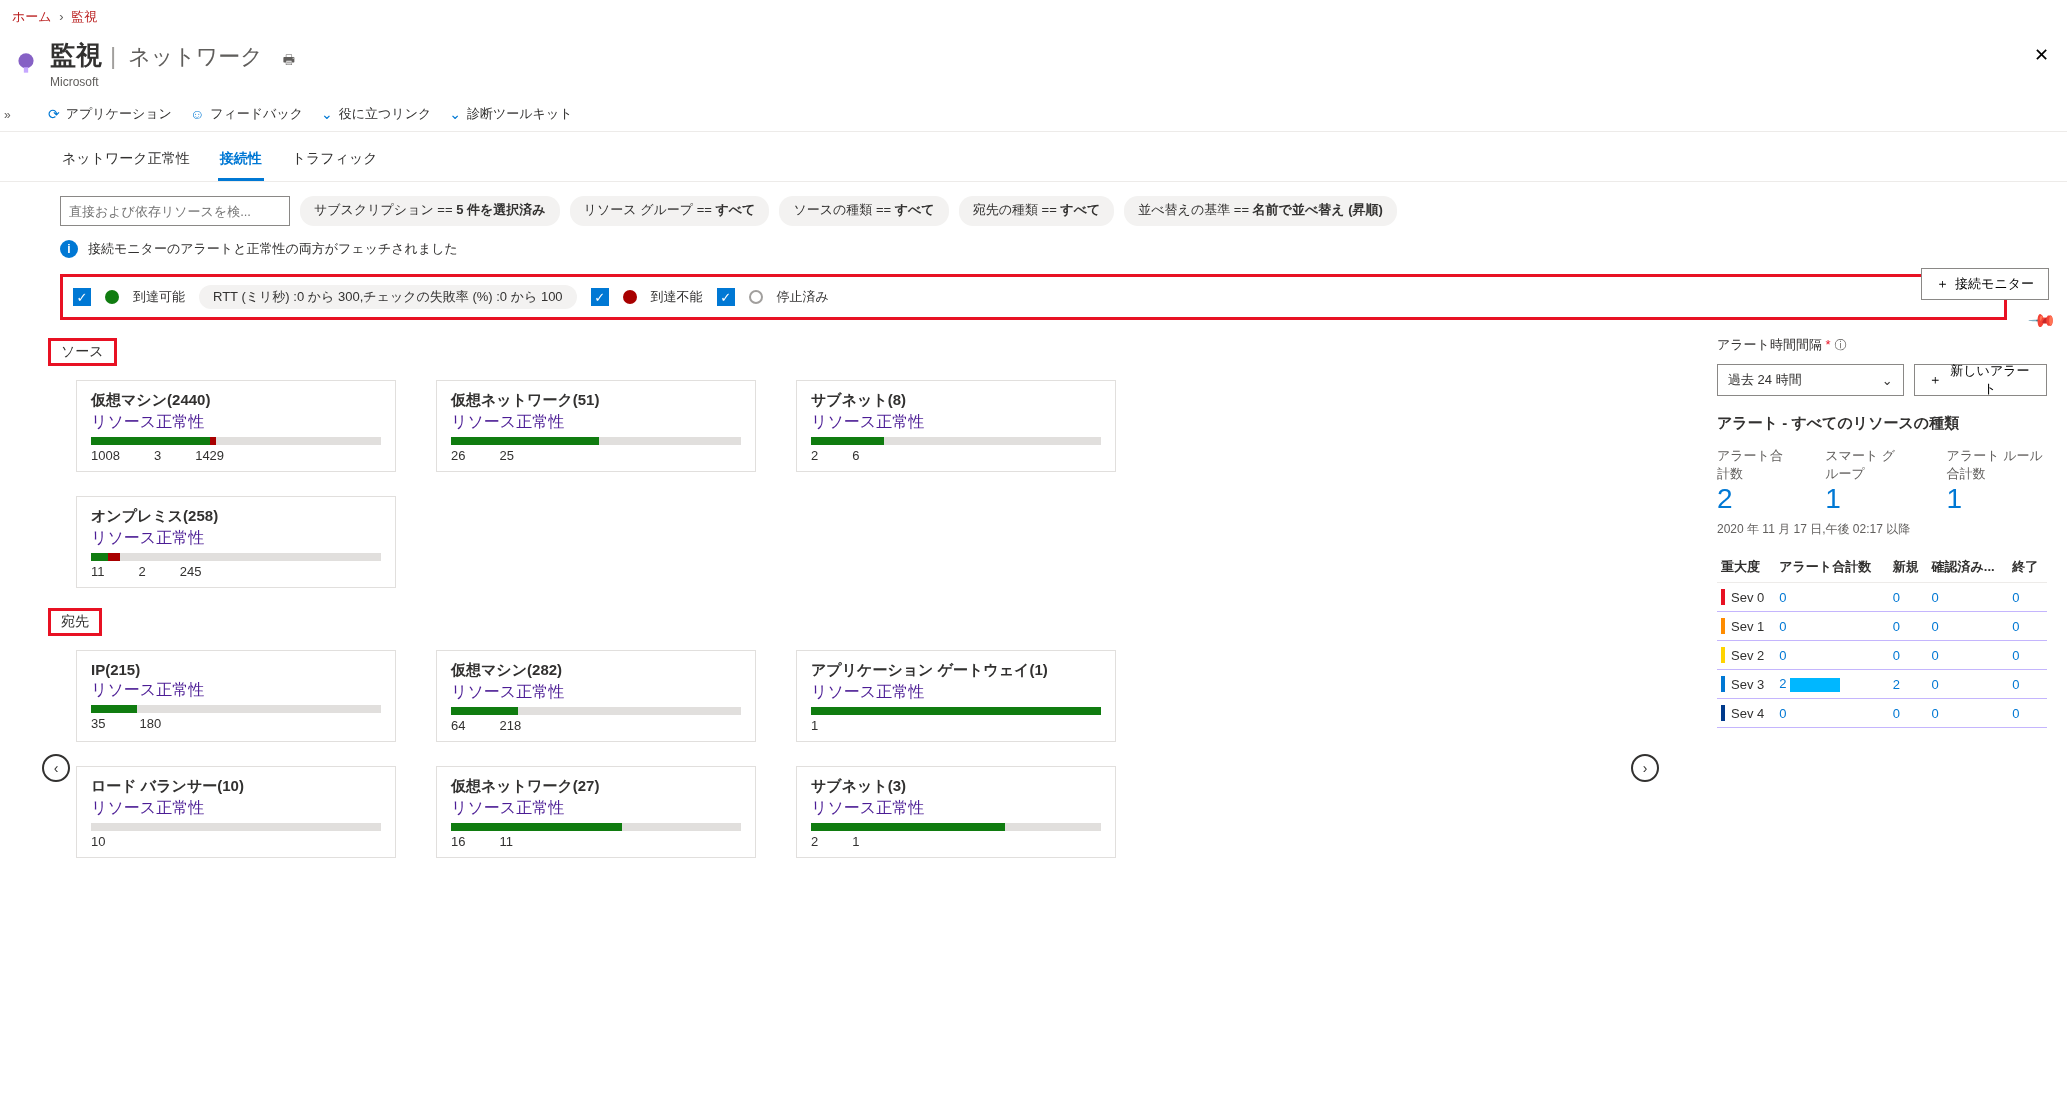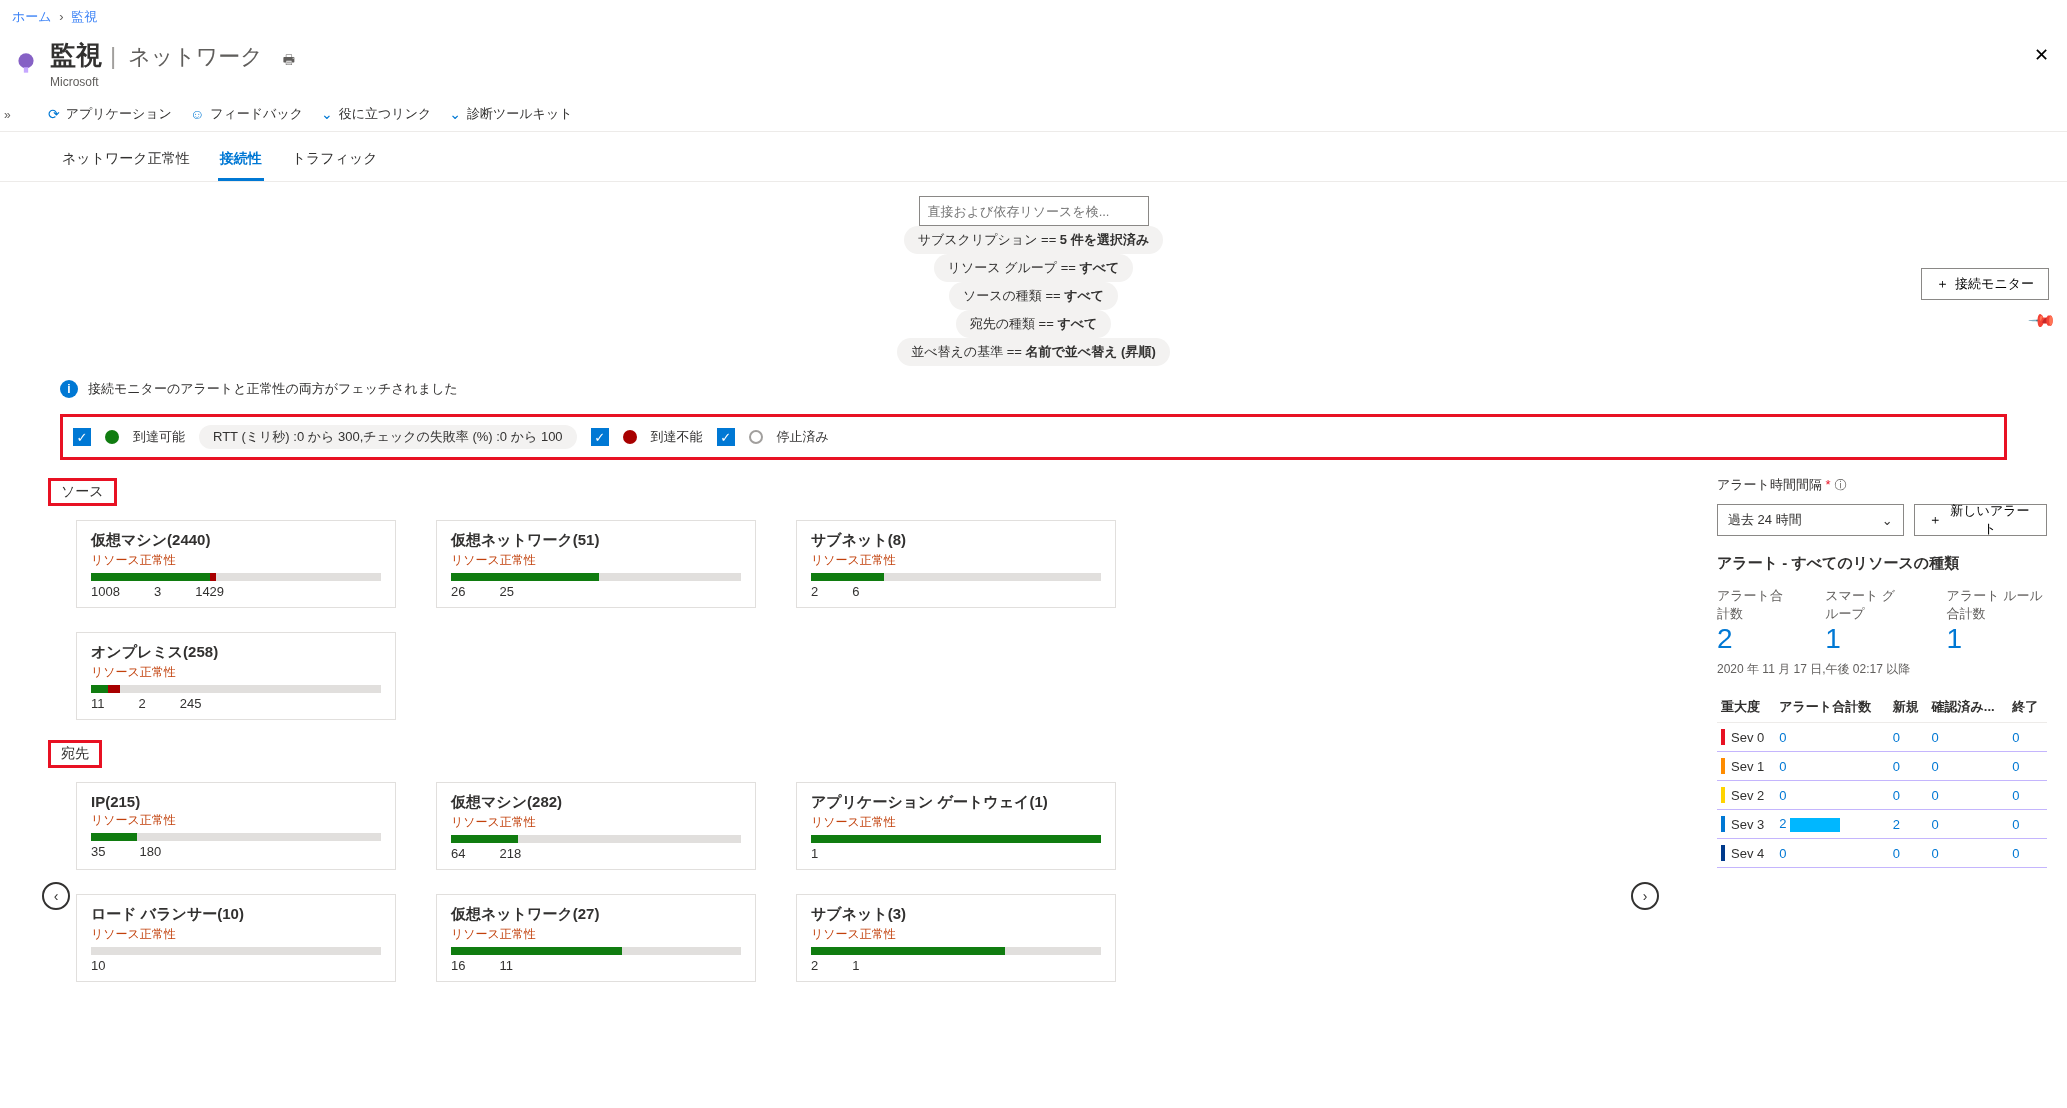--- a/index.html
+++ b/index.html
@@ -1,34 +1,34 @@
 <!DOCTYPE html>
 <html><head>
 <meta charset="utf-8">
 <style>
 * { box-sizing: border-box; margin: 0; padding: 0; font-family: "Segoe UI", "Yu Gothic UI", Meiryo, sans-serif; }
 body { background: #fff; color: #323130; font-size: 13px; }
 .breadcrumb { padding: 8px 12px; font-size: 13px; }
-.breadcrumb a { color: #3b82f6; text-decoration: none; }
+.breadcrumb a { color: #b91c1c; text-decoration: none; }
 .breadcrumb .sep { margin: 0 4px; color: #605e5c; }
 .header { display: flex; align-items: center; padding: 4px 48px 8px 12px; position: relative; }
 .header .icon-lamp { width: 28px; height: 28px; margin-right: 10px; display:flex;align-items:center;justify-content:center; }
 .header .titlewrap { display: flex; align-items: baseline; gap: 8px; }
 .header h1 { font-size: 26px; font-weight: 600; color: #323130; }
 .header .subtitle { font-size: 22px; font-weight: 400; color: #605e5c; margin-left:4px; }
 .header .ms { font-size: 12px; color: #605e5c; margin-top: 2px; }
 .close-btn { position: absolute; right: 18px; top: 10px; font-size: 18px; cursor: pointer; background:none;border:none; }
 .chevron-toggle { position:absolute; left:4px; top:108px; font-size:12px; color:#605e5c; transform:rotate(0deg); }
 .toolbar { display: flex; align-items: center; gap: 18px; padding: 8px 48px; border-bottom: 1px solid #edebe9; }
 .toolbar .tbtn { display: flex; align-items: center; gap: 6px; font-size: 13px; color: #323130; cursor:pointer; }
 .toolbar .tbtn .ic { color: #0078d4; font-size: 14px; }
 .tabs { display: flex; gap: 26px; padding: 10px 60px 0 60px; border-bottom: 1px solid #edebe9; }
 .tab { padding: 8px 2px 10px; font-size: 14px; color: #323130; cursor: pointer; border-bottom: 3px solid transparent; }
 .tab.active { border-bottom: 3px solid #0078d4; font-weight: 600; color:#0078d4; }
-.filterbar { display:flex; align-items:center; padding: 14px 60px 8px; flex-wrap:wrap;flex-direction:column; }
+.filterbar { display:flex; gap:10px; padding: 14px 60px 8px; flex-wrap:wrap; }
 .filterbar input[type=text]{ height:30px; width:230px; border:1px solid #8a8886; padding:0 8px; font-size:13px; }
 .pill { background:#f3f2f1; border-radius:14px; padding:5px 14px; font-size:13px; color:#323130; }
 .pill b { font-weight:600; }
 .infobar { display:flex; align-items:center; gap:10px; padding: 6px 60px 8px; font-size:13px; }
 .info-ic { width:18px;height:18px; border-radius:50%; background:#0078d4; color:#fff; display:flex;align-items:center;justify-content:center;font-size:12px;font-weight:bold; }
 .statusrow { margin: 8px 60px 16px; border:3px solid #e81123; padding: 8px 10px; display:flex; align-items:center; gap:14px; position:relative; }
 .chk { width:18px;height:18px; background:#0078d4; display:inline-flex;align-items:center;justify-content:center; }
 .chk::after{content:"✓"; color:#fff; font-size:13px;}
 .dot { width:14px;height:14px;border-radius:50%; display:inline-block; }
 .dot.green{background:#107c10;}
@@ -36,21 +36,21 @@
 .dot.gray{background:#fff;border:2px solid #a19f9d;}
 .rtt { background:#f3f2f1; border-radius:14px; padding:3px 14px; font-size:13px; }
 .pin-btn{position:absolute;right:14px;top:310px;font-size:18px;transform:rotate(45deg);color:#323130;}
 .main-split{display:flex; padding:0 0 30px 48px; gap:16px;}
 .left{flex:1 1 auto; position:relative;}
 .right{flex:0 0 370px; padding:0 20px;}
 .sec-label{display:inline-block;border:3px solid #e81123;padding:2px 10px;font-size:14px;margin:2px 0 8px 0;}
 .cardgrid{display:grid;grid-template-columns:repeat(3, 320px);gap:24px 40px; margin:6px 28px 18px 28px; position:relative;}
 .card{border:1px solid #e1dfdd; padding:10px 14px 8px; background:#fff;}
 .card h3{font-size:15px;font-weight:600;margin-bottom:2px;}
-.card .sub{font-size:12px;color:#c2410c;margin-bottom:4px;}
+.card .sub{font-size:16px;color:#4c1d95;margin-bottom:4px;}
 .bar{width:100%;height:8px;background:#e1dfdd;display:flex;margin-bottom:3px;}
 .bar .g{background:#107c10;height:100%;}
 .bar .r{background:#a80000;height:100%;}
 .vals{font-size:13px;color:#323130;display:flex;gap:34px;}
 .nav-circle{width:28px;height:28px;border:2px solid #323130;border-radius:50%;display:flex;align-items:center;justify-content:center;font-size:14px;position:absolute;top:50%;cursor:pointer;background:#fff;}
 .nav-left{left:-6px;}
 .nav-right{right:22px;}
 .right .formrow{margin-bottom:10px;}
 .right label{font-size:13px;}
 .req{color:#e81123;}

